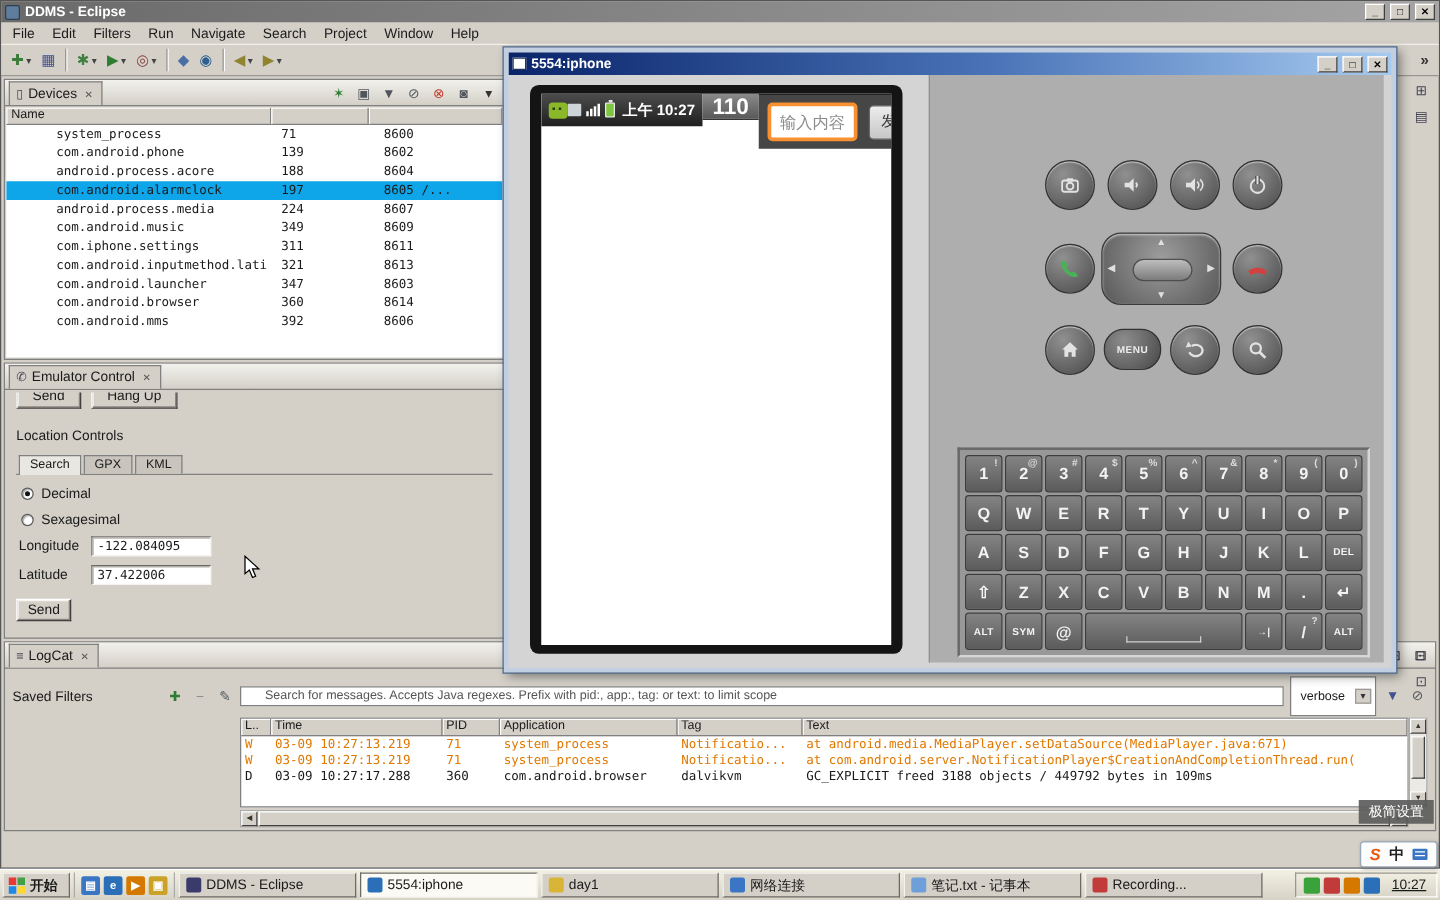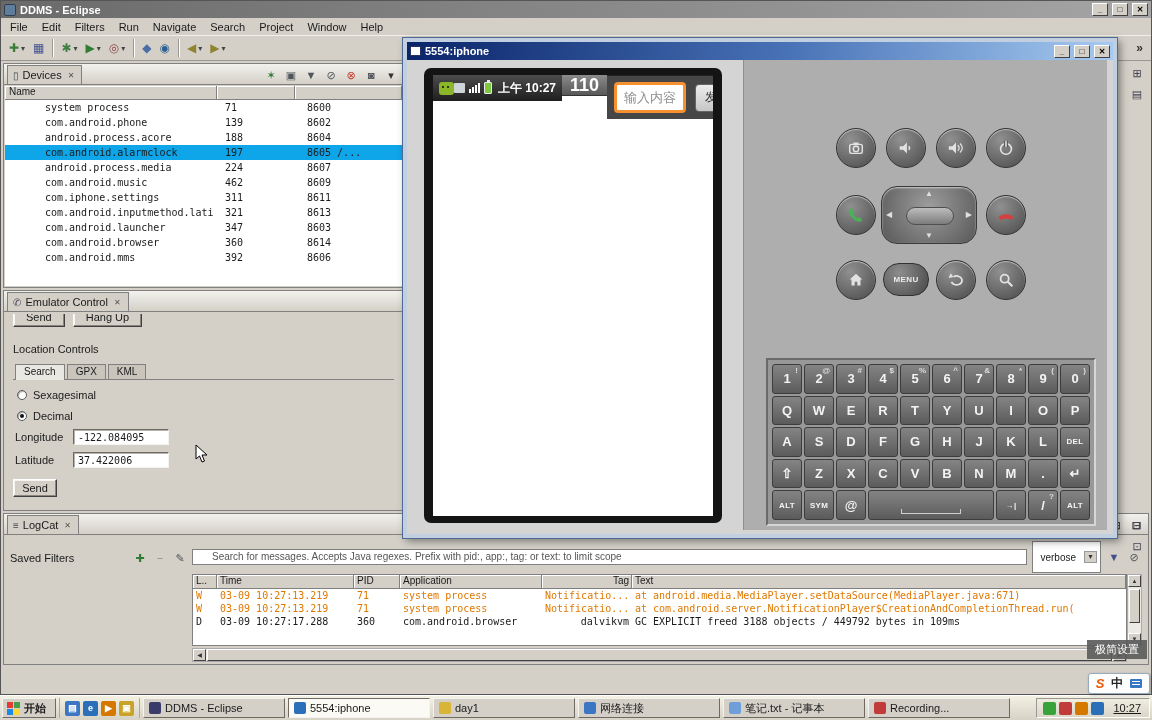--- a/index.html
+++ b/index.html
@@ -72,21 +72,21 @@
   .lc-right{position:absolute;left:188px;right:6px;top:34px;bottom:2px;}
   .lc-searchrow{display:flex;align-items:center;gap:5px;height:18px;}
   .lc-search{flex:1;background:#fff;border:1px solid #808080;height:16px;font-size:10px;color:#555;padding:1px 19px;white-space:nowrap;overflow:hidden;}
   .lc-level{display:flex;align-items:center;border:1px solid #808080;background:#fff;height:32px;padding:0 3px 0 7px;gap:8px;font-size:10px;}
   .dd-arrow{font-size:8px;color:#333;background:#d4d0c8;border:1px solid #999;width:13px;height:12px;text-align:center;line-height:10px;}
   .dd-arrow::before{content:"▾";}
   .lc-table{position:absolute;left:0;right:15px;top:26px;bottom:16px;background:#fff;border:1px solid #808080;overflow:hidden;}
   .lc-thead{display:flex;height:14px;background:#d4d0c8;border-bottom:1px solid #808080;font-size:10px;}
   .lc-th{box-shadow:inset -1px 0 0 #808080,inset 1px 1px 0 #fff;padding:0 3px;overflow:hidden;white-space:nowrap;}
   .w-level{width:24px;flex:none;}.w-time{width:137px;flex:none;}.w-pid{width:46px;flex:none;}
-  .w-app{width:142px;flex:none;}.w-tag{width:90px;flex:none;text-align:right;}.w-text{flex:1;}
+  .w-app{width:142px;flex:none;}.w-tag{width:100px;flex:none;}.w-text{flex:1;}
   .lc-row{display:flex;height:13px;align-items:center;font-family:"DejaVu Sans Mono",monospace;font-size:10px;white-space:nowrap;}
   .lc-row.warn{color:#e07800;}
   .lc-row.debug{color:#1a1a1a;}
   .lcc{overflow:hidden;padding:0 3px;}
 
   
   .lc-vscroll{position:absolute;right:0;top:26px;bottom:16px;width:15px;background:#eceae4;border:1px solid #aaa;}
   .lc-hscroll{position:absolute;left:0;right:15px;bottom:0;height:14px;background:#eceae4;border:1px solid #aaa;display:flex;align-items:center;}
   .sbtn{width:13px;height:12px;background:#d4d0c8;border:1px solid;border-color:#fff #404040 #404040 #fff;font-size:6px;text-align:center;line-height:11px;color:#333;flex:none;}
   .sb-up::before{content:"▲";}.sb-dn::before{content:"▼";}.sb-lf::before{content:"◀";}.sb-rt::before{content:"▶";}
@@ -291,21 +291,21 @@
               <span class="dc pid">197</span>
               <span class="dc port">8605 /...</span>
             </div>
             <div class="drow">
               <span class="dc name">android.process.media</span>
               <span class="dc pid">224</span>
               <span class="dc port">8607</span>
             </div>
             <div class="drow">
               <span class="dc name">com.android.music</span>
-              <span class="dc pid">462</span>
+              <span class="dc pid">349</span>
               <span class="dc port">8609</span>
             </div>
             <div class="drow">
               <span class="dc name">com.iphone.settings</span>
               <span class="dc pid">311</span>
               <span class="dc port">8611</span>
             </div>
             <div class="drow">
               <span class="dc name">com.android.inputmethod.lati</span>
               <span class="dc pid">321</span>
@@ -343,26 +343,26 @@
           <span class="btn">Send</span>
           <span class="btn">Hang Up</span>
         </div>
         <div class="ec-heading">Location Controls</div>
         <div class="ec-tabs">
           <span class="ec-tab active">Search</span>
           <span class="ec-tab">GPX</span>
           <span class="ec-tab">KML</span>
         </div>
         <div class="radio-row">
+          <span class="radio checked"></span>
+          <span>Decimal</span>
+        </div>
+        <div class="radio-row">
           <span class="radio"></span>
           <span>Sexagesimal</span>
-        </div>
-        <div class="radio-row">
-          <span class="radio checked"></span>
-          <span>Decimal</span>
         </div>
         <div class="field-row">
           <span class="field-label">Longitude</span>
           <span class="text-input">-122.084095</span>
         </div>
         <div class="field-row">
           <span class="field-label">Latitude</span>
           <span class="text-input">37.422006</span>
         </div>
         <div class="btn ec-send">Send</div>

